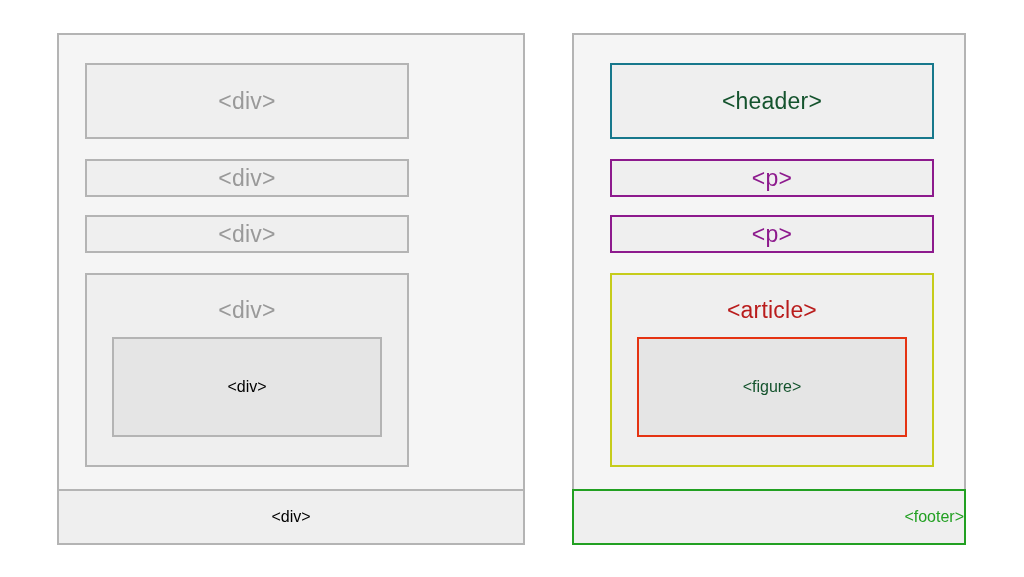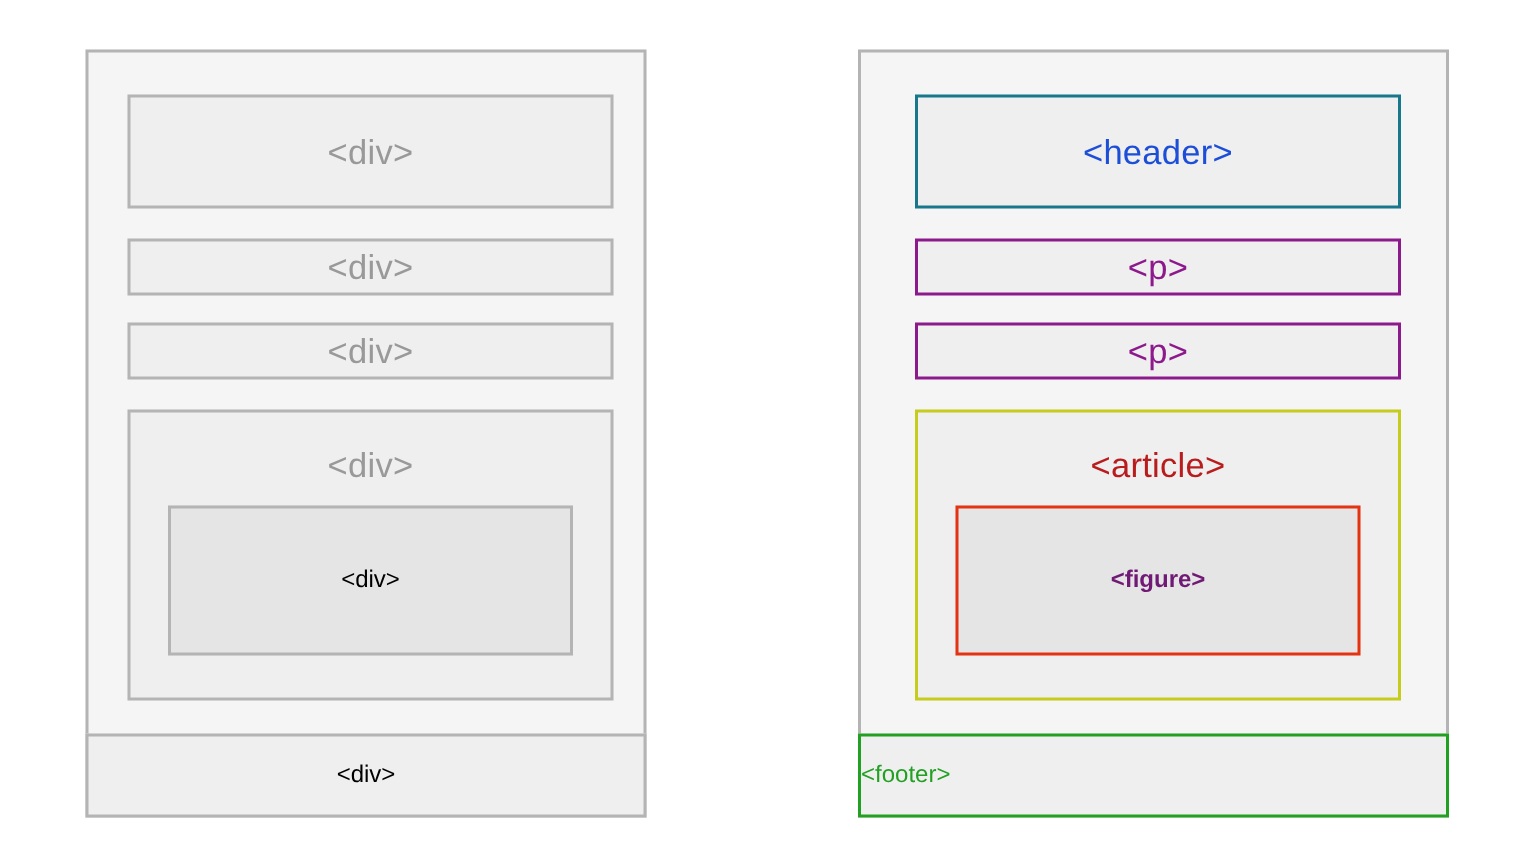--- a/index.html
+++ b/index.html
@@ -26,21 +26,21 @@
     box-sizing: border-box;
     background: #f5f5f5;
     border: 2px solid #b4b4b4;
     display: flex;
     flex-direction: column;
   }
 
   #panel-div {
     left: 57px;
     top: 33px;
-    width: 374px;
+    width: 468px;
     height: 512px;
   }
 
   #panel-semantic {
     left: 572px;
     top: 33px;
     width: 394px;
     height: 512px;
   }
 
@@ -135,21 +135,21 @@
     left: 36px;
     top: 28px;
     width: 324px;
   }
 
   #sem-header {
     height: 76px;
     margin-bottom: 20px;
     border-color: #17788c;
   }
-  #sem-header > .box-label { color: #1d4ed8; }
+  #sem-header > .box-label { color: #14532d; }
 
   #sem-p-1 {
     height: 38px;
     margin-bottom: 18px;
     border-color: #8d1a8d;
   }
   #sem-p-1 > .box-label { color: #8d1a8d; }
 
   #sem-p-2 {
     height: 38px;
@@ -173,34 +173,34 @@
     right: 25px;
     top: 62px;
     height: 100px;
     box-sizing: border-box;
     background: #e5e5e5;
     border: 2px solid #e53312;
     display: flex;
     align-items: center;
     justify-content: center;
   }
-  #sem-figure > .box-label { color: #701a75; font-weight: bold; }
+  #sem-figure > .box-label { color: #14532d; }
 
   #sem-footer {
     position: absolute;
     left: -2px;
     right: -2px;
     bottom: -2px;
     height: 56px;
     box-sizing: border-box;
     background: #efefef;
     border: 2px solid #22a022;
     display: flex;
     align-items: center;
-    justify-content: flex-start;
+    justify-content: flex-end;
   }
   #sem-footer > .box-label { color: #22a022; }
 </style>
 </head>
 <body>
 
 <div class="canvas">
 
   <div class="panel" id="panel-div">
 

